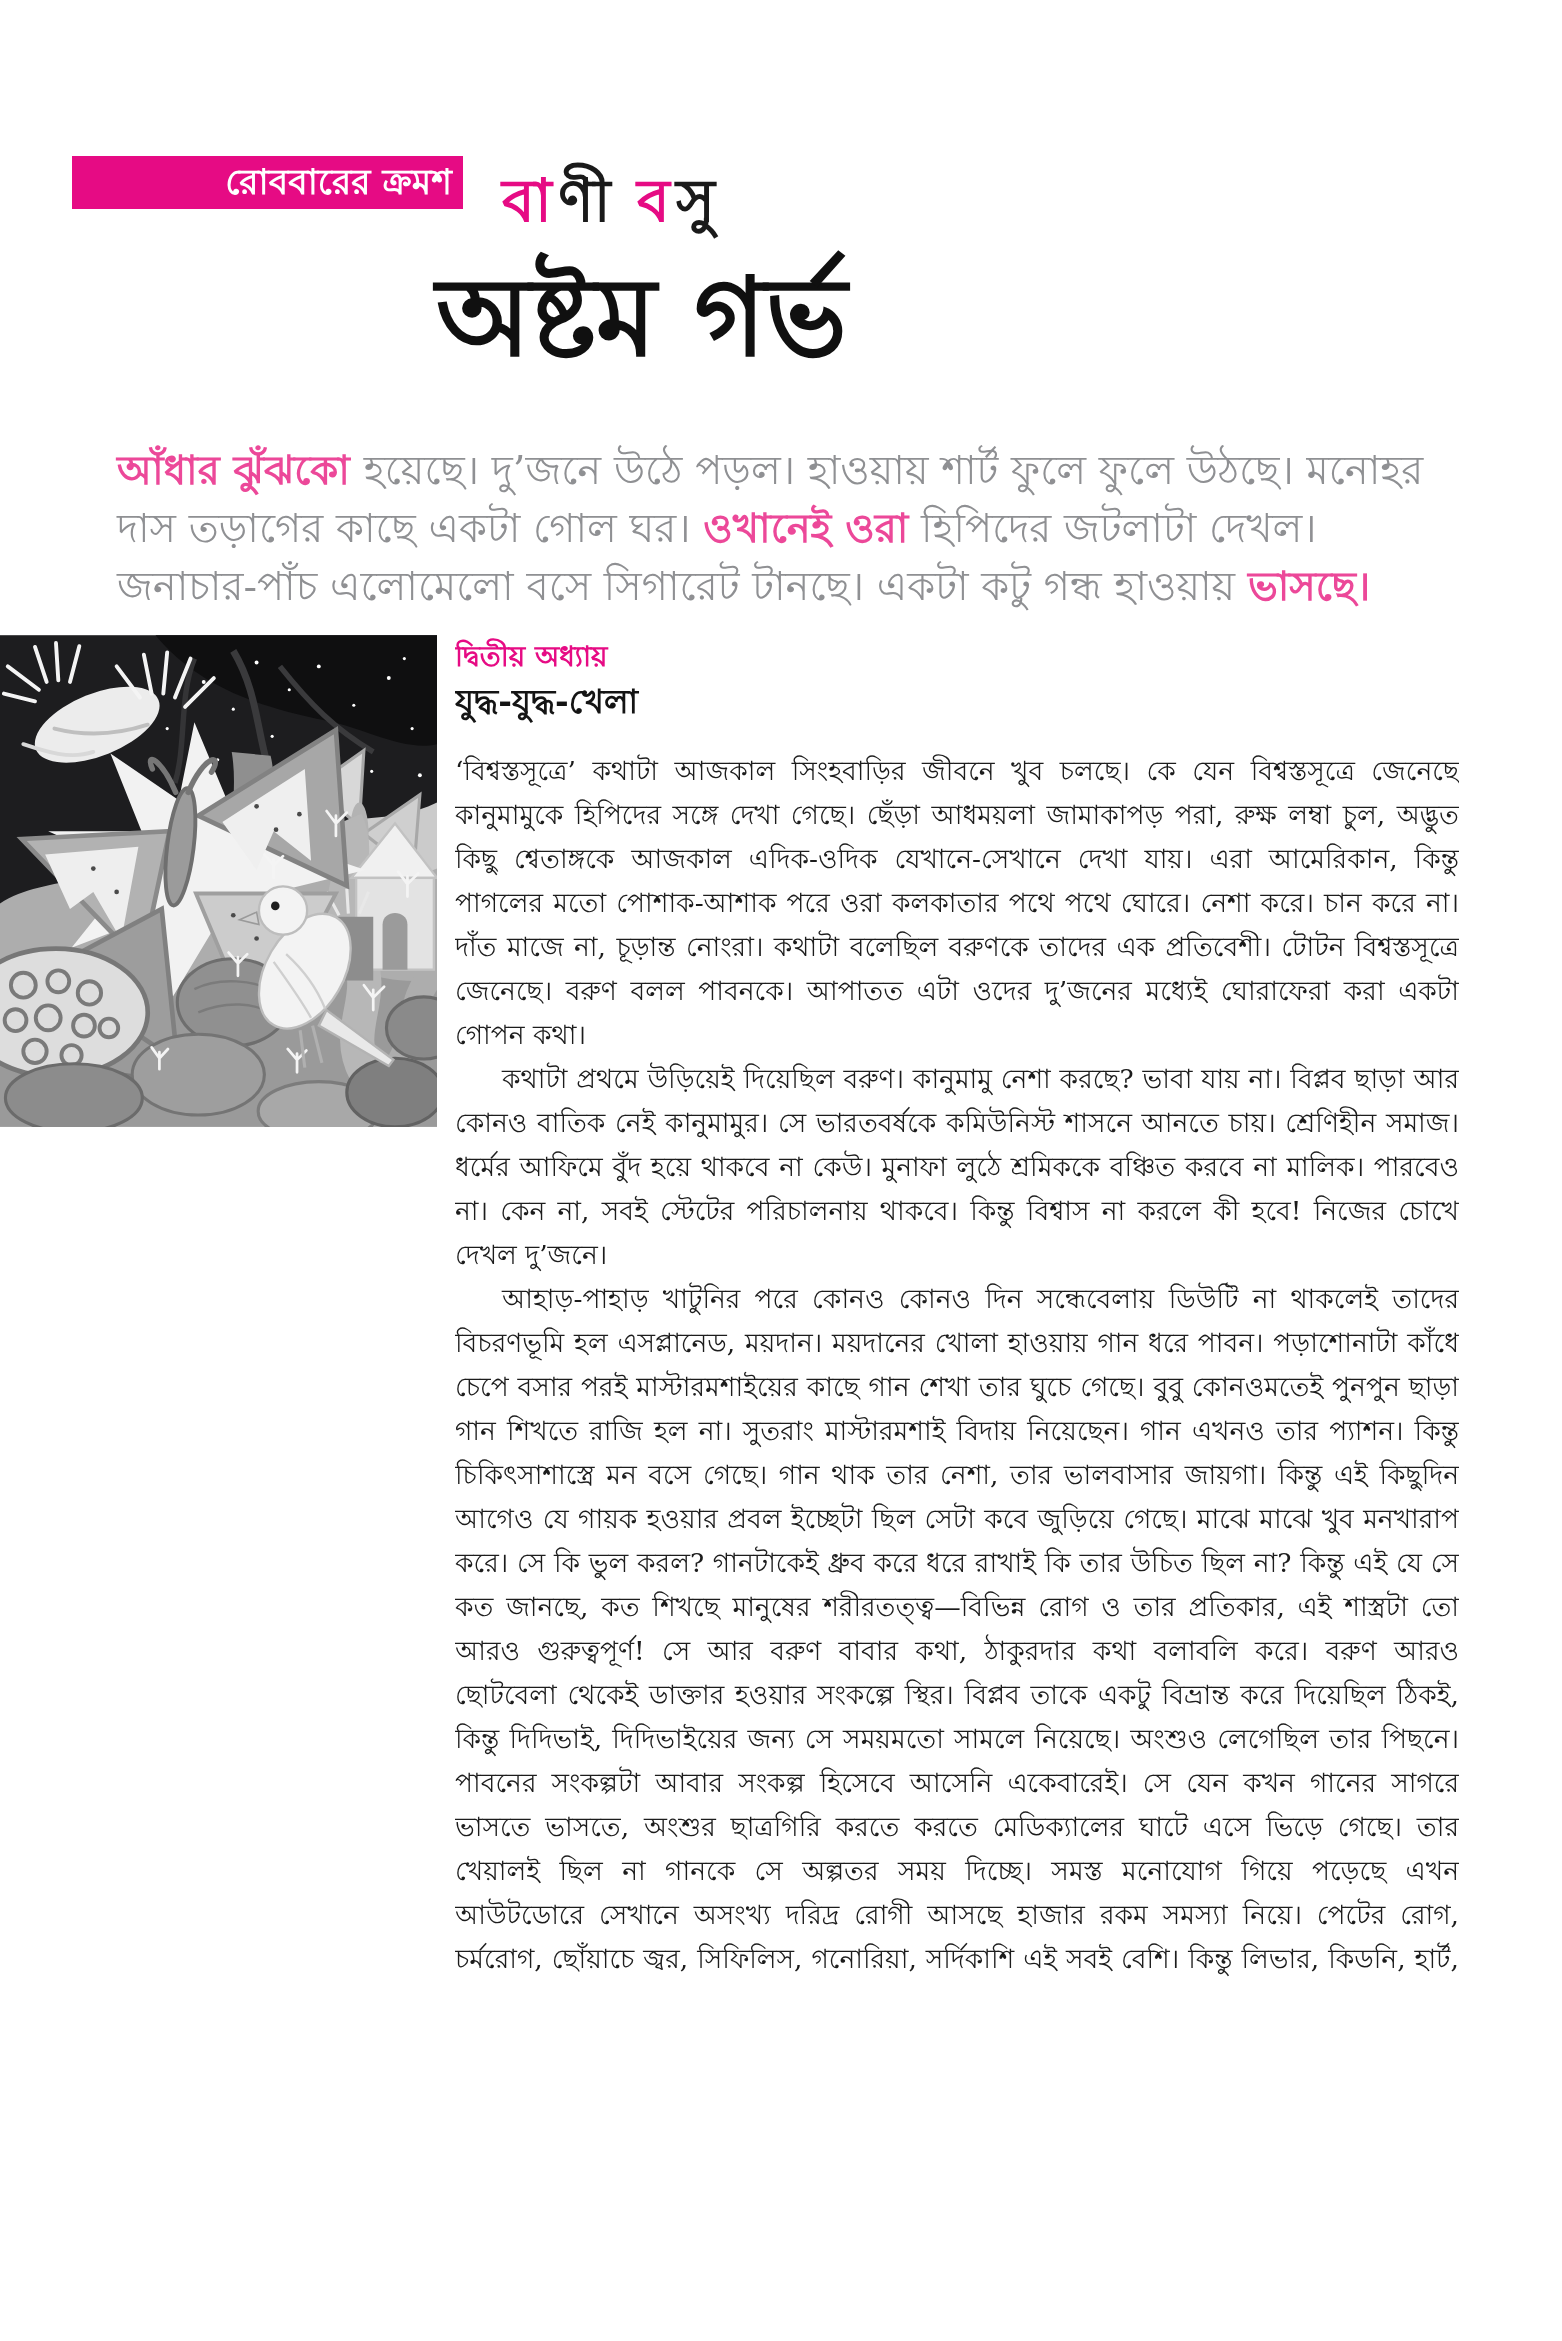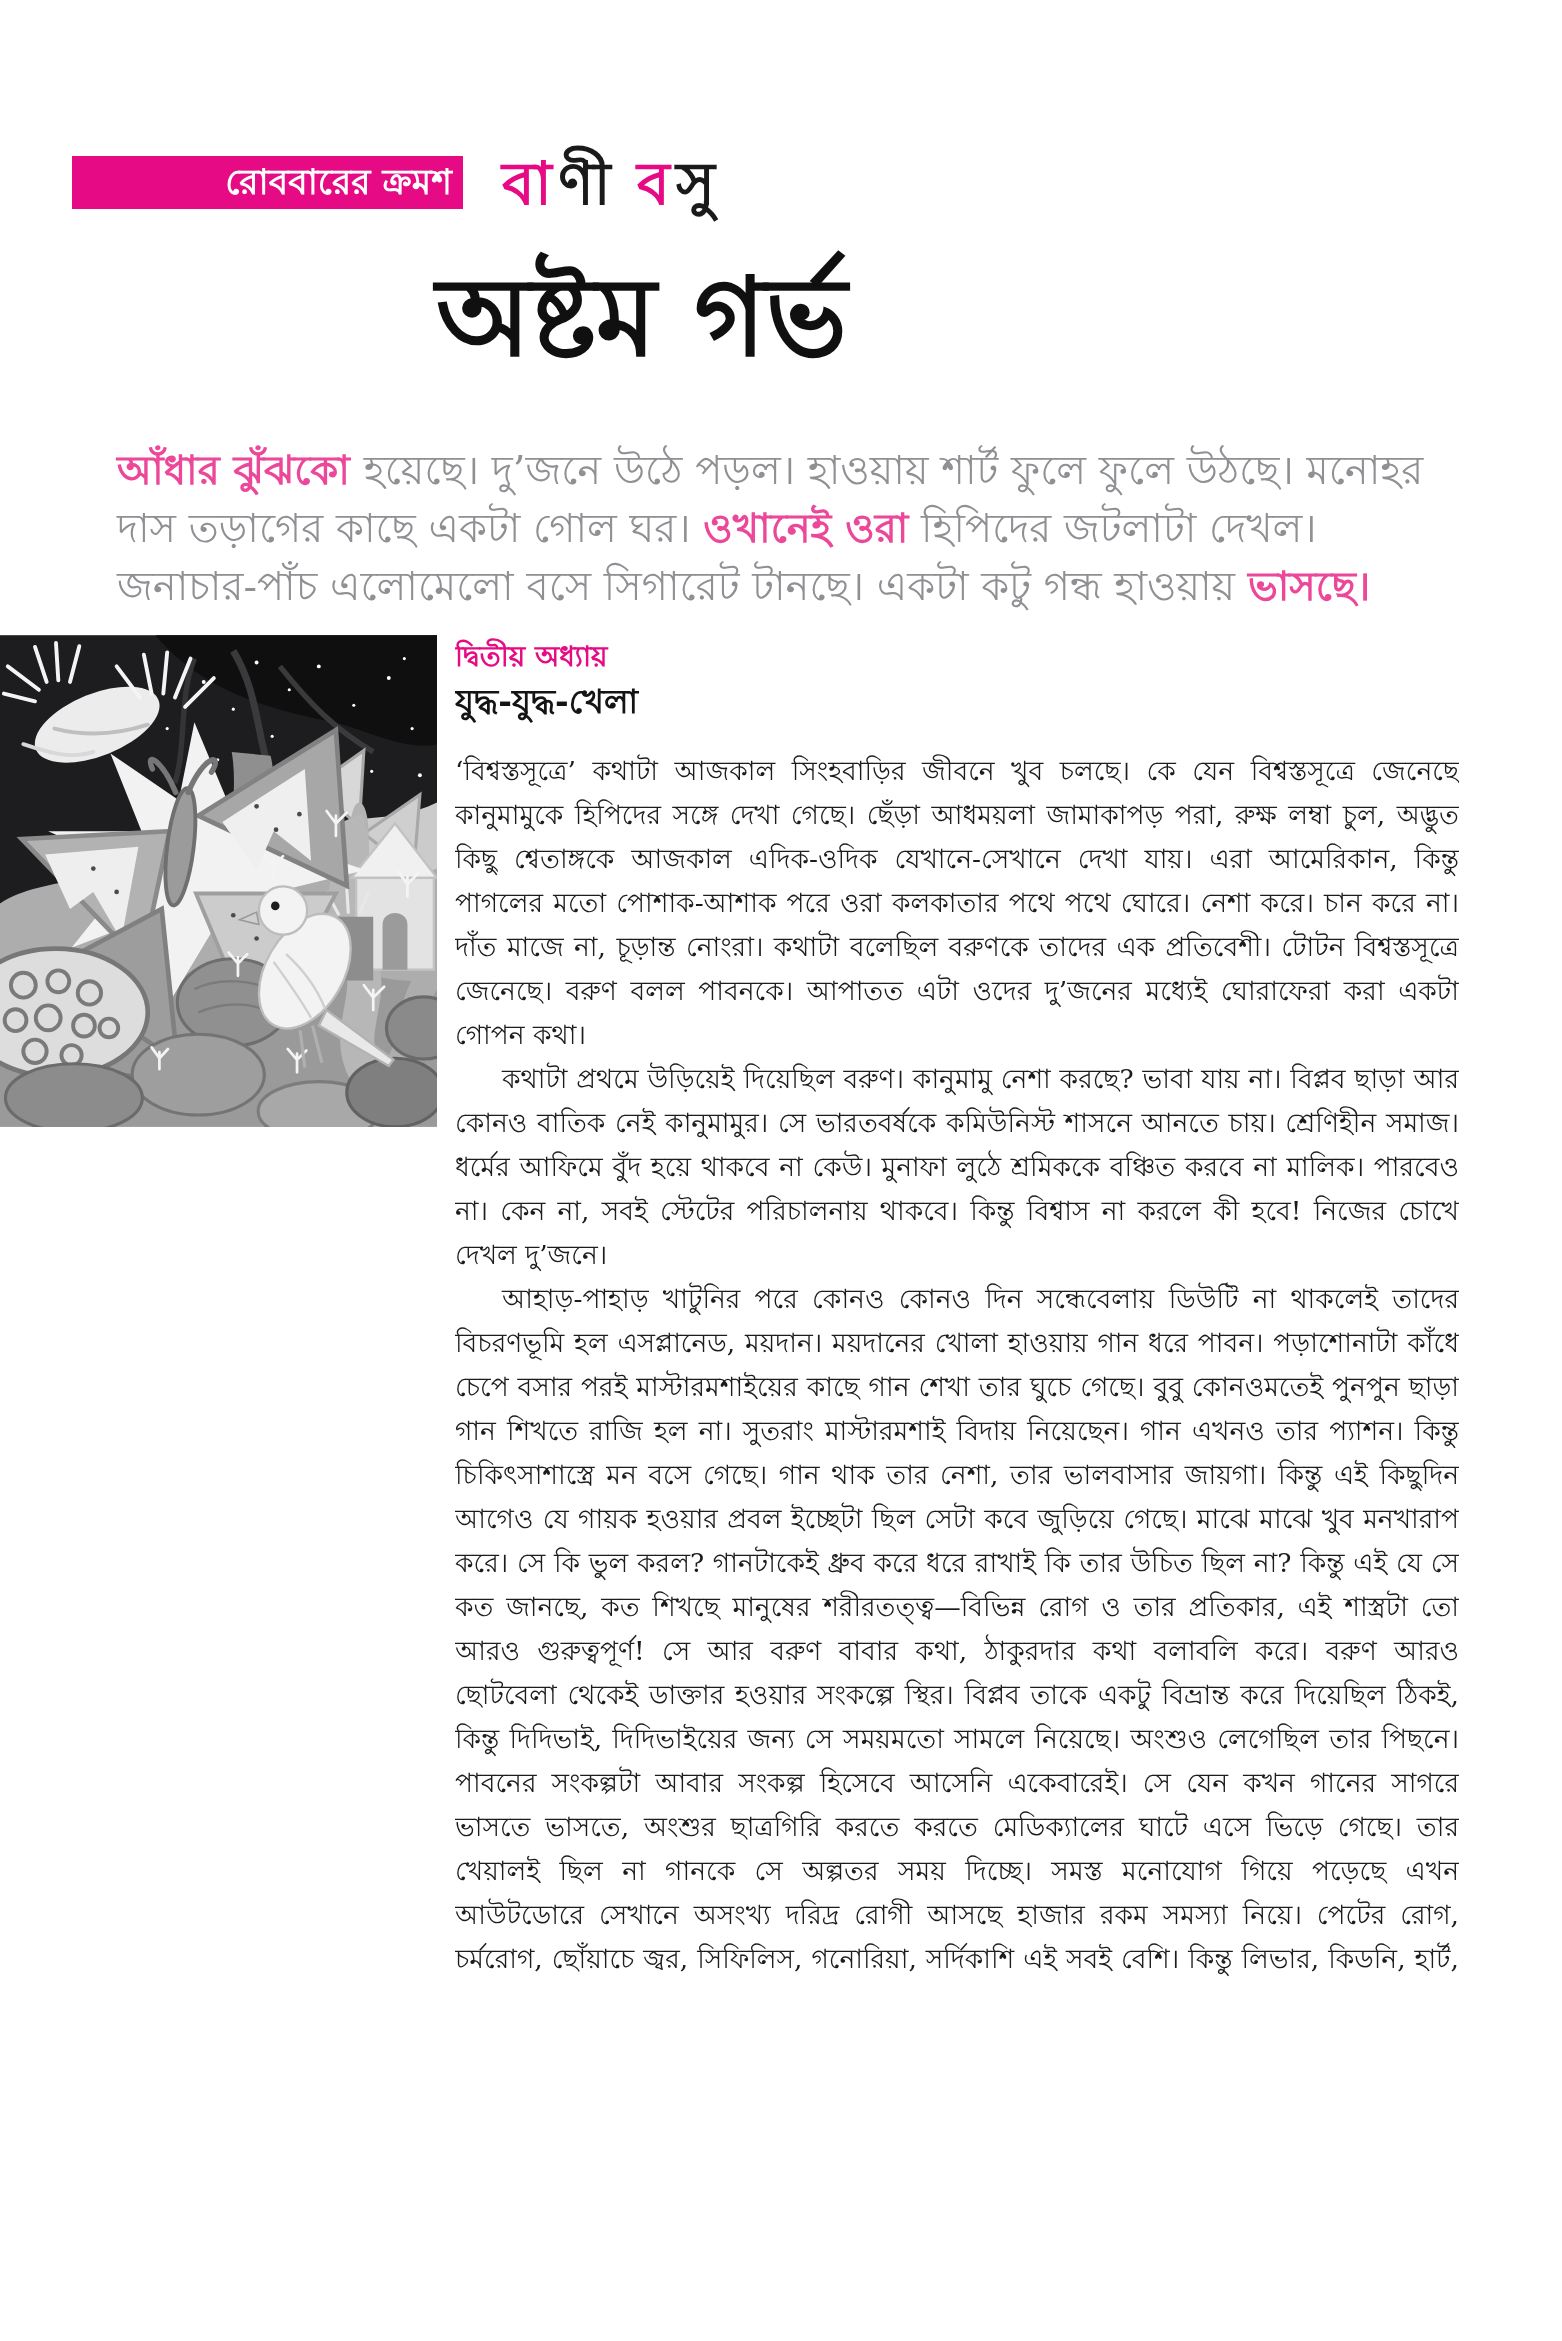--- a/index.html
+++ b/index.html
@@ -14,21 +14,21 @@
   
   .band{
     position:absolute;left:72px;top:156px;width:391px;height:53px;
     background:#e60b84;color:#ffffff;
     display:flex;align-items:center;justify-content:flex-end;
     padding-right:11px;box-sizing:border-box;
     font-family:"DejaVu Sans", sans-serif;
     font-weight:bold;font-size:35px;line-height:1;
   }
   .author{
-    position:absolute;left:502px;top:152px;
+    position:absolute;left:502px;top:169px;
     font-size:59px;line-height:1.1;font-weight:bold;
     letter-spacing:6.2px;white-space:nowrap;color:#1a1a1a;
   }
   .author .accent{color:#e60b84;}
   .author .gap{margin-left:20px;}
   .story-title{
     position:absolute;left:436px;top:255px;width:568px;
     font-size:109px;line-height:1.15;
     font-weight:bold;color:#101010;white-space:nowrap;
   }

